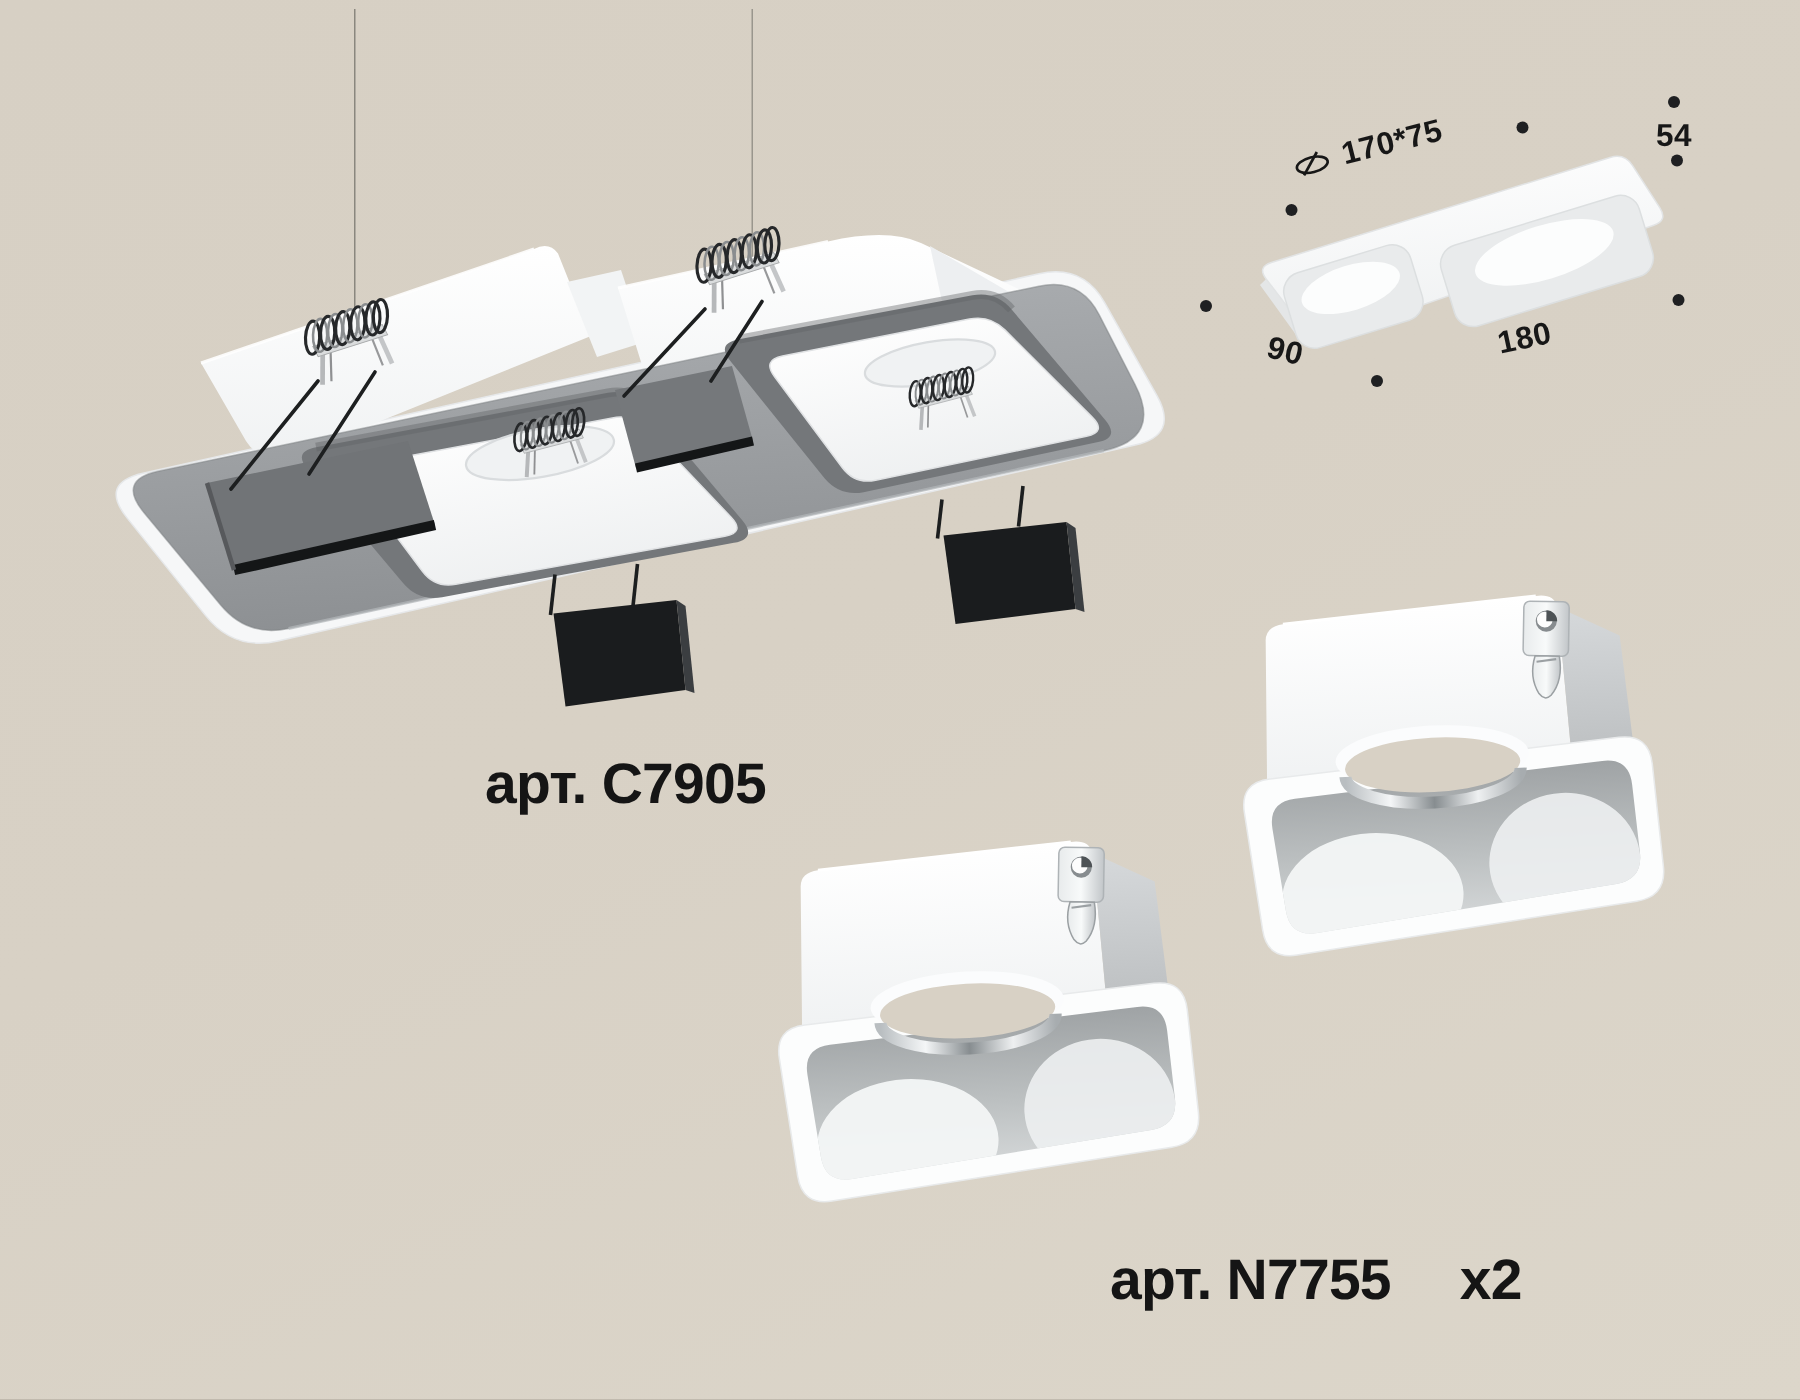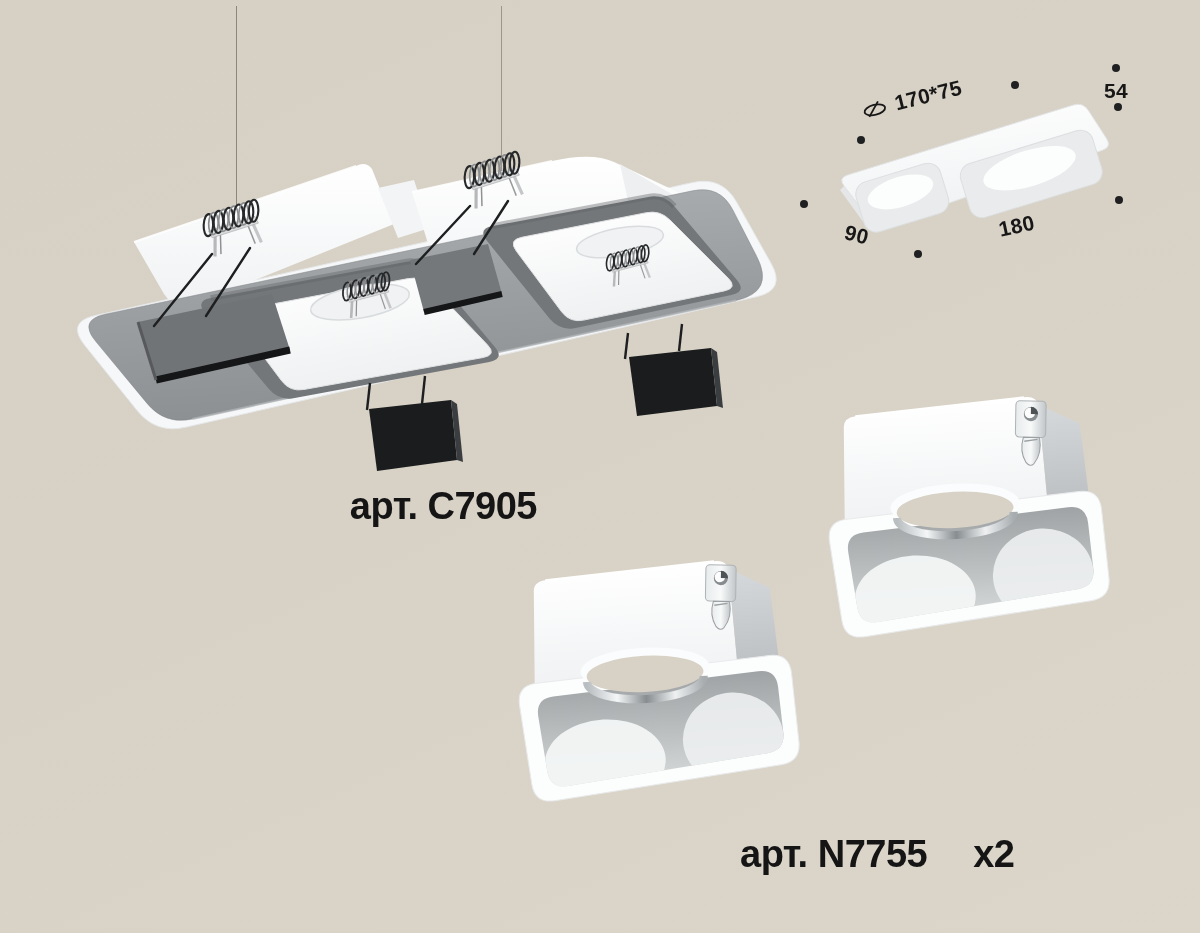--- a/index.html
+++ b/index.html
@@ -241,20 +241,20 @@
     <span>180</span>
   </div>
 
   <svg class="abs" style="left:797px; top:392px;" width="315" height="252" viewBox="0 0 310 250">
     <use href="#insertBody"></use>
   </svg>
   <svg class="abs" style="left:487px; top:556px;" width="315" height="252" viewBox="0 0 310 250">
     <use href="#insertBody"></use>
   </svg>
 
-  <div class="art" style="left:297px; top:485px; width:240px; text-align:right;">арт. C7905</div>
+  <div class="art" style="left:297px; top:502px; width:240px; text-align:center;">арт. C7905</div>
 
   <div class="art art-row" style="left:740px; top:833px;">
     <span>арт. N7755</span>
     <span>x2</span>
   </div>
 
 </div>
 
 </body></html>

